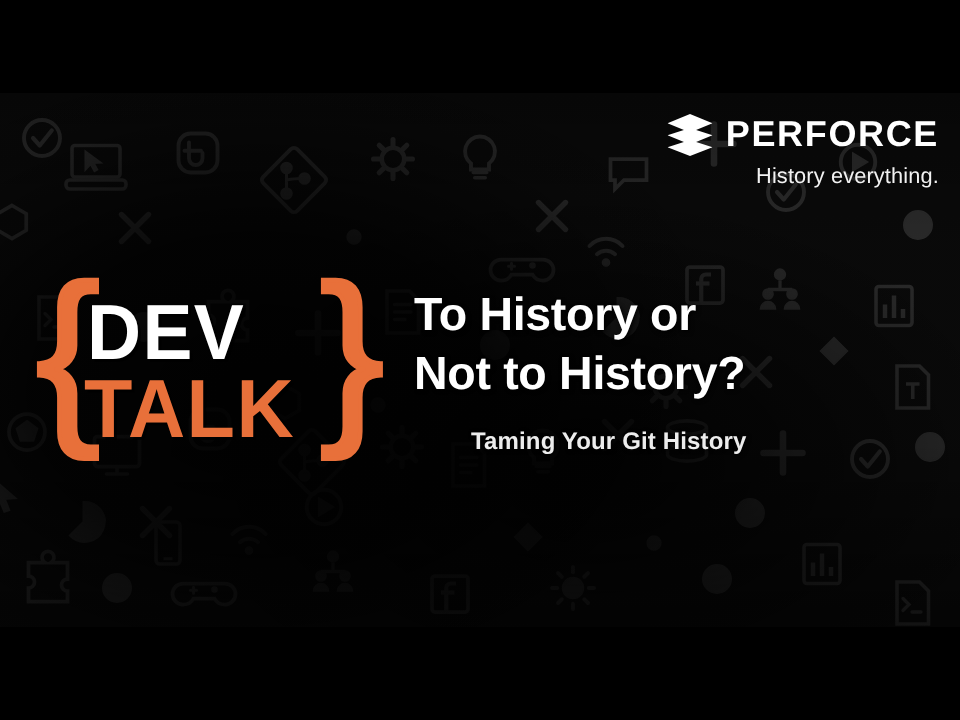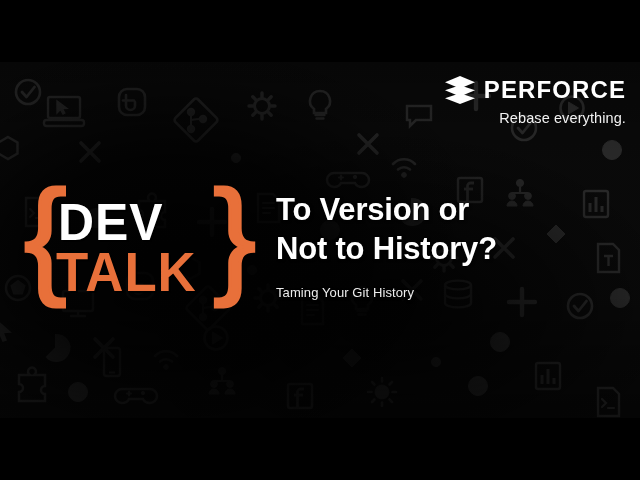--- a/index.html
+++ b/index.html
@@ -151,27 +151,28 @@
     color: #ffffff;
     font-size: 31px;
     font-weight: bold;
     line-height: 1.26;
     letter-spacing: -0.2px;
     white-space: nowrap;
     text-shadow: 1px 1px 3px rgba(0,0,0,0.85);
   }
   #subtitle {
     color: #ededed;
-    font-size: 13px;
-    font-weight: normal;
+    font-size: 16px;
+    font-weight: bold;
     line-height: 1.2;
     margin-top: 17px;
     letter-spacing: 0.1px;
     white-space: nowrap;
     text-shadow: 1px 1px 3px rgba(0,0,0,0.85);
+    margin-left: 38px;
   }
 </style>
 </head>
 <body>
 
 <div id="slide">
 
   <div class="letterbox top"></div>
 
   <div id="stage">
@@ -399,34 +400,34 @@
 
     <div id="perforce-lockup">
       <div id="perforce-top">
         <svg id="perforce-mark" viewBox="0 0 30 28">
           <path d="M15 0 L30 6.2 L15 12.4 L0 6.2 Z" fill="#ffffff"></path>
           <path d="M15 9.3 L30 14.2 L15 20.4 L0 14.2 Z" fill="#ffffff"></path>
           <path d="M15 17.3 L30 22.2 L15 28 L0 22.2 Z" fill="#ffffff"></path>
         </svg>
         <span id="perforce-word">PERFORCE</span>
       </div>
-      <div id="perforce-tagline">Rebase everything.</div>
+      <div id="perforce-tagline">History everything.</div>
     </div>
 
     <div id="devtalk-logo">
       <span class="brace left">{</span>
       <span class="brace right">}</span>
       <div id="devtalk-words">
         <div class="dt-line" id="devtalk-dev">DEV</div>
         <div class="dt-line" id="devtalk-talk">TALK</div>
       </div>
     </div>
 
     <div id="title-block">
-      <div class="title-line">To Version or</div>
+      <div class="title-line">To History or</div>
       <div class="title-line">Not to History?</div>
       <div id="subtitle">Taming Your Git History</div>
     </div>
 
   </div>
 
   <div class="letterbox bottom"></div>
 </div>
 
 </body></html>

